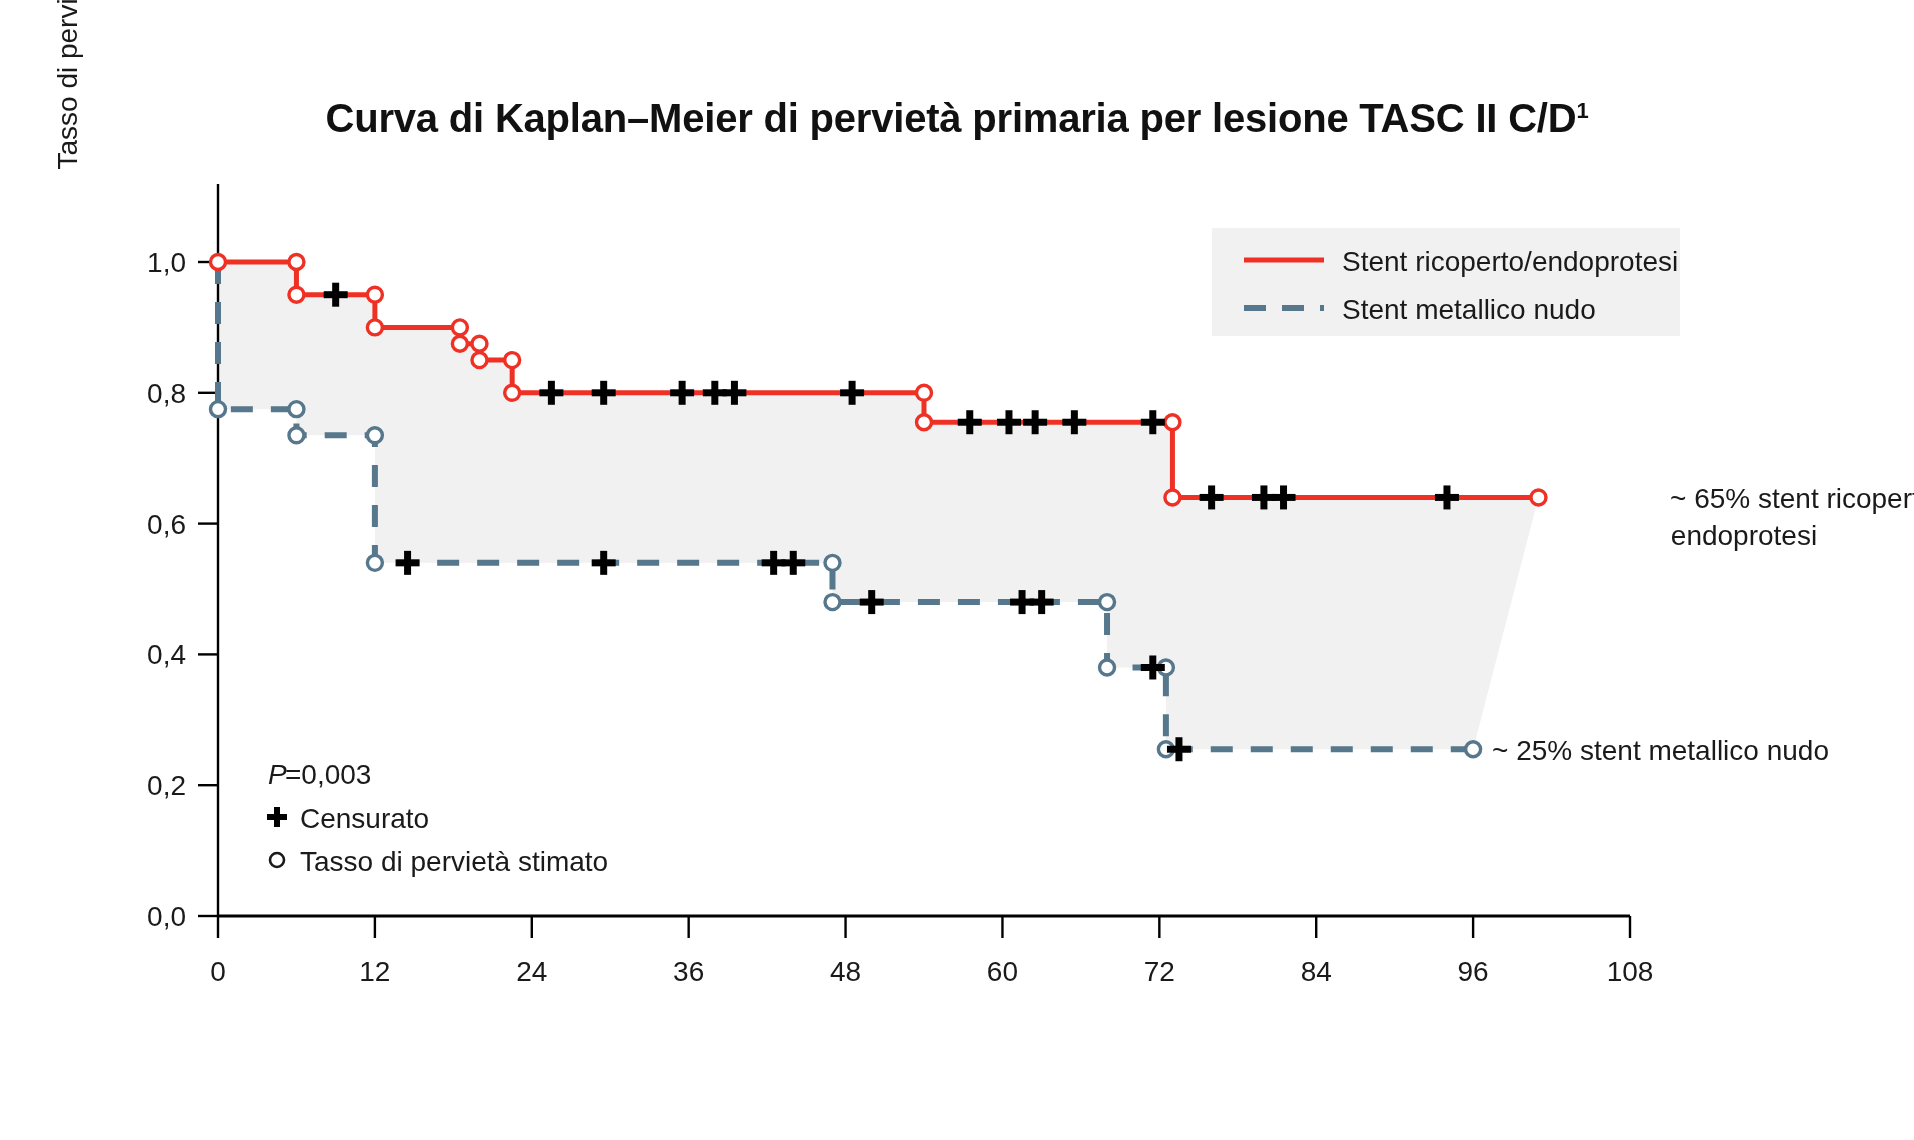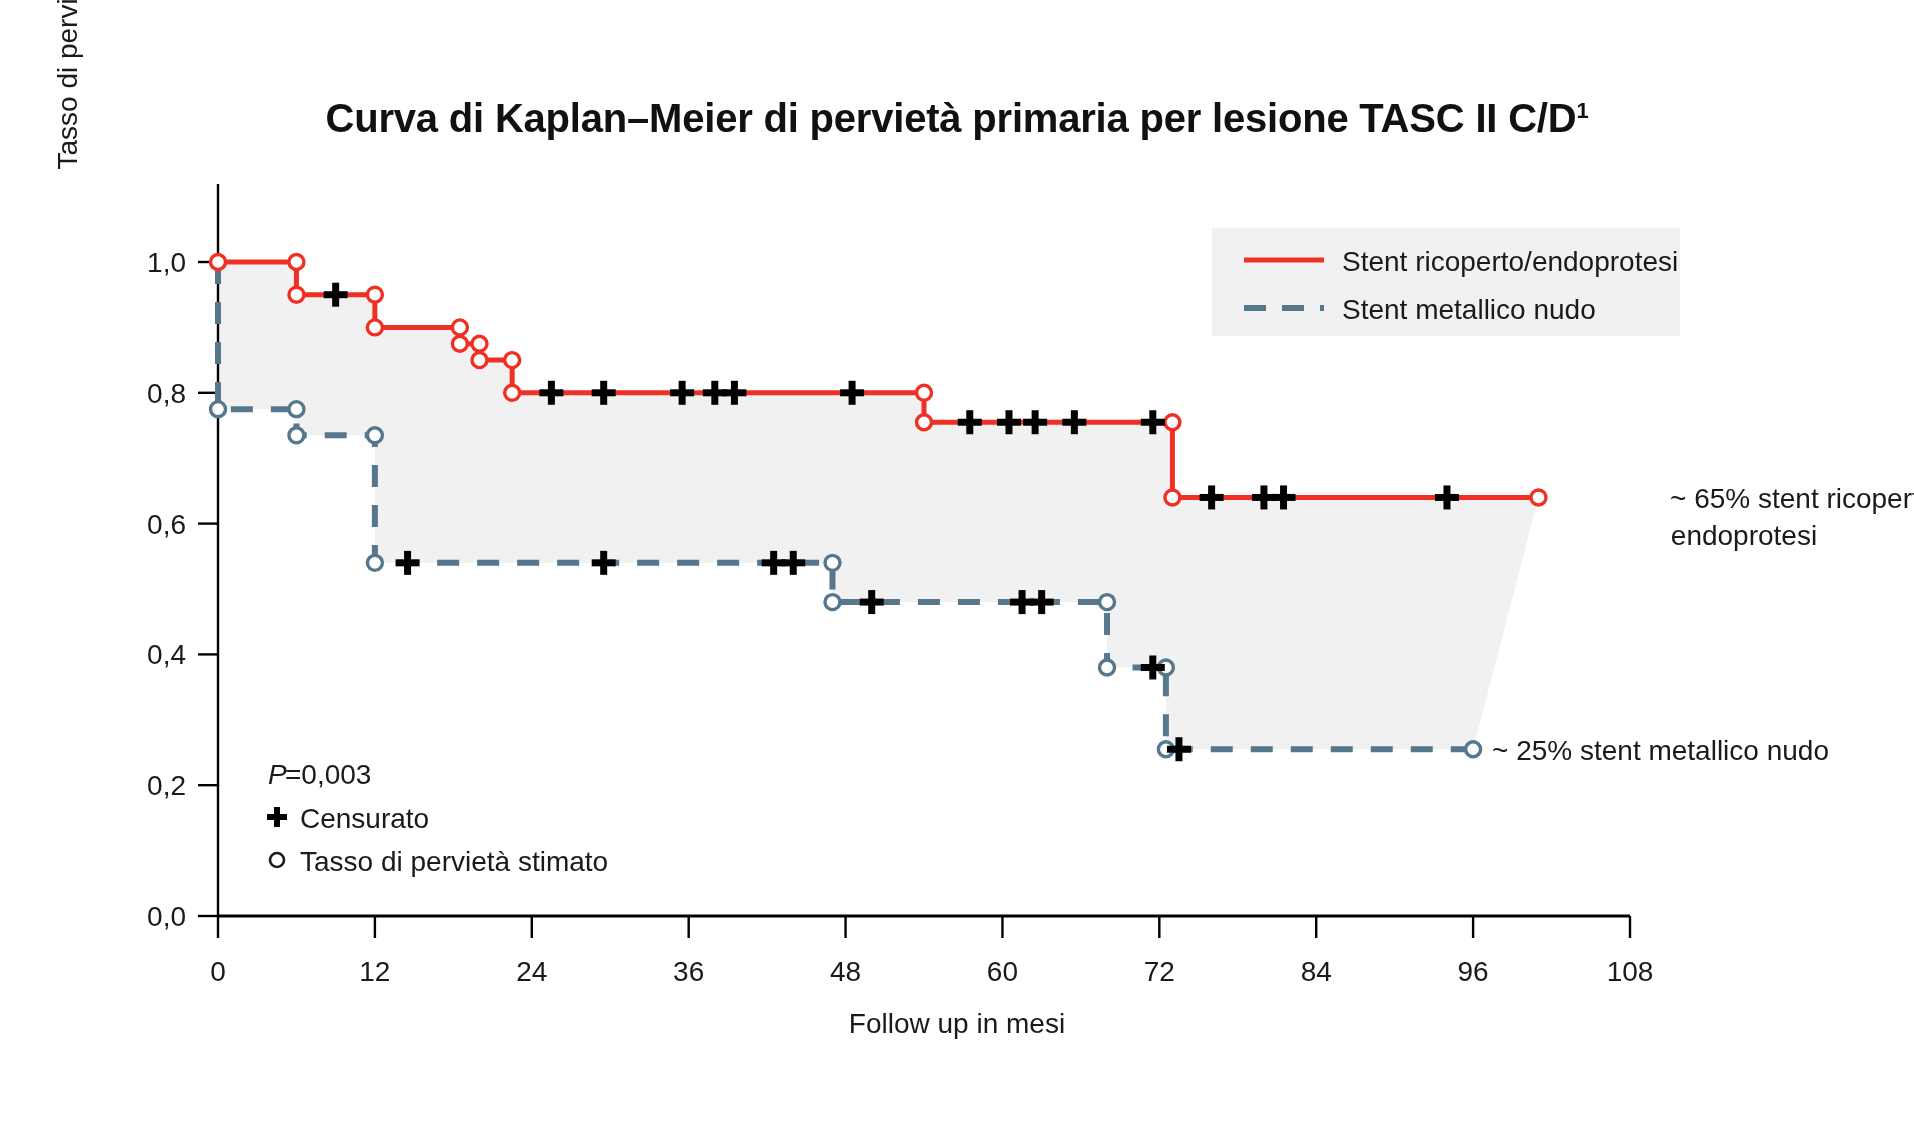--- a/index.html
+++ b/index.html
@@ -96,21 +96,20 @@
 <body>
 
 <div id="figure">
 
   <div class="chart-title"><span>Curva di Kaplan–Meier di pervietà primaria per lesione TASC II C/D</span><span class="sup">1</span></div>
 
   <div class="axis-title-y-wrap">
     <div class="axis-title-y">Tasso di pervietà primaria</div>
   </div>
 
-  <div class="axis-title-x">Follow up in mesi</div>
 
   <svg id="plot" width="1914" height="1140">
       <polygon points="218,262 296.44444444444446,262 296.44444444444446,294.70000000000005 374.8888888888889,294.70000000000005 374.8888888888889,327.4 459.8703703703704,327.4 459.8703703703704,343.75 479.48148148148147,343.75 479.48148148148147,360.1 512.1666666666667,360.1 512.1666666666667,392.79999999999995 924,392.79999999999995 924,422.23 1172.4074074074074,422.23 1172.4074074074074,497.44 1538.4814814814815,497.44 1473.111111111111,749.23 1165.8703703703704,749.23 1165.8703703703704,667.48 1107.037037037037,667.48 1107.037037037037,602.0799999999999 832.4814814814815,602.0799999999999 832.4814814814815,562.8399999999999 374.8888888888889,562.8399999999999 374.8888888888889,435.31 296.44444444444446,435.31 296.44444444444446,409.15 218,409.15 218,262" fill="#f1f1f1" stroke="none"></polygon>
       <line x1="218" y1="184" x2="218" y2="916" stroke="#000000" stroke-width="2.4"></line>
       <line x1="218" y1="916" x2="1630" y2="916" stroke="#000000" stroke-width="3.2"></line>
       <line x1="198" y1="916" x2="218" y2="916" stroke="#000000" stroke-width="2.4"></line>
       <text x="186" y="926" text-anchor="end" class="tick-label">0,0</text>
       <line x1="198" y1="785.2" x2="218" y2="785.2" stroke="#000000" stroke-width="2.4"></line>
       <text x="186" y="795.2" text-anchor="end" class="tick-label">0,2</text>
       <line x1="198" y1="654.4" x2="218" y2="654.4" stroke="#000000" stroke-width="2.4"></line>

